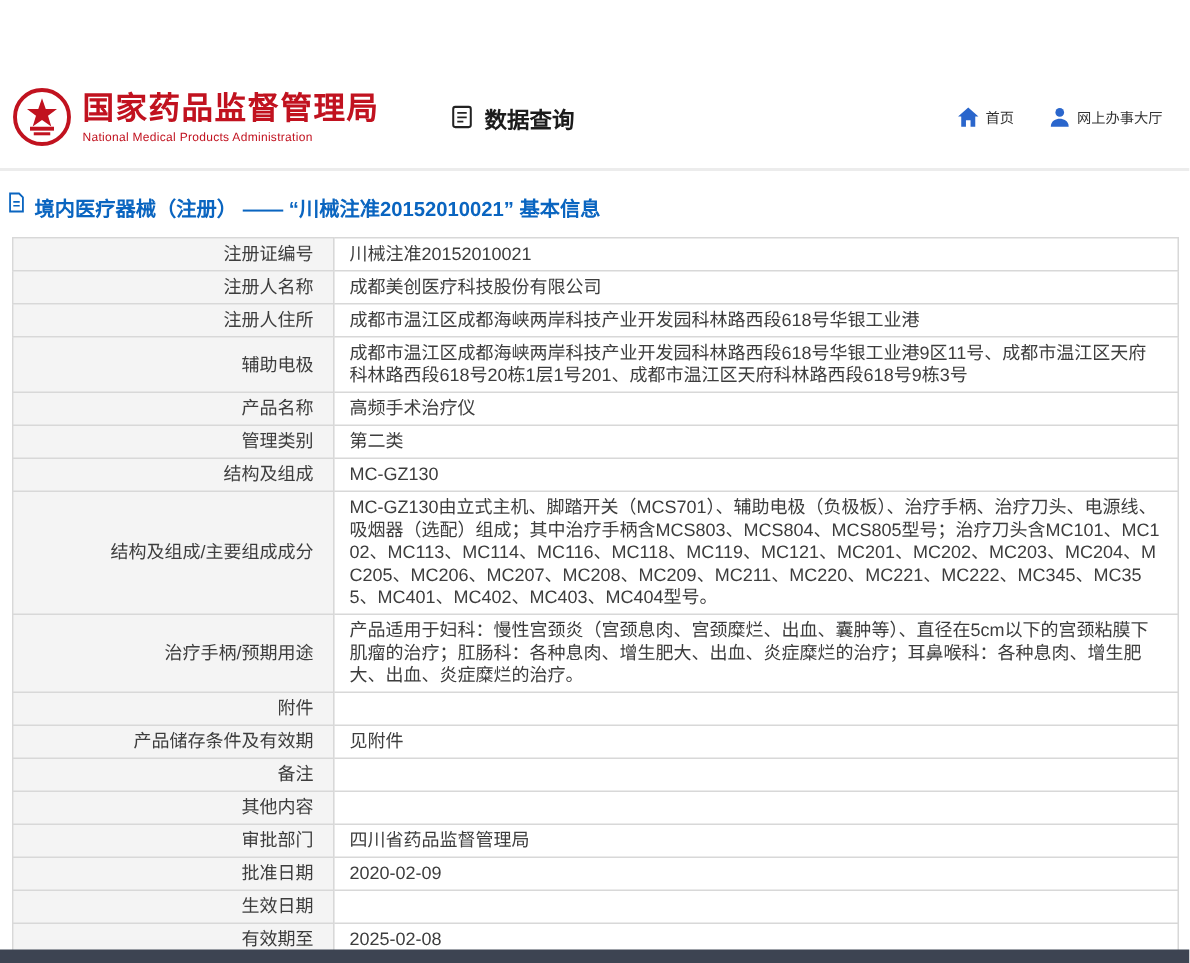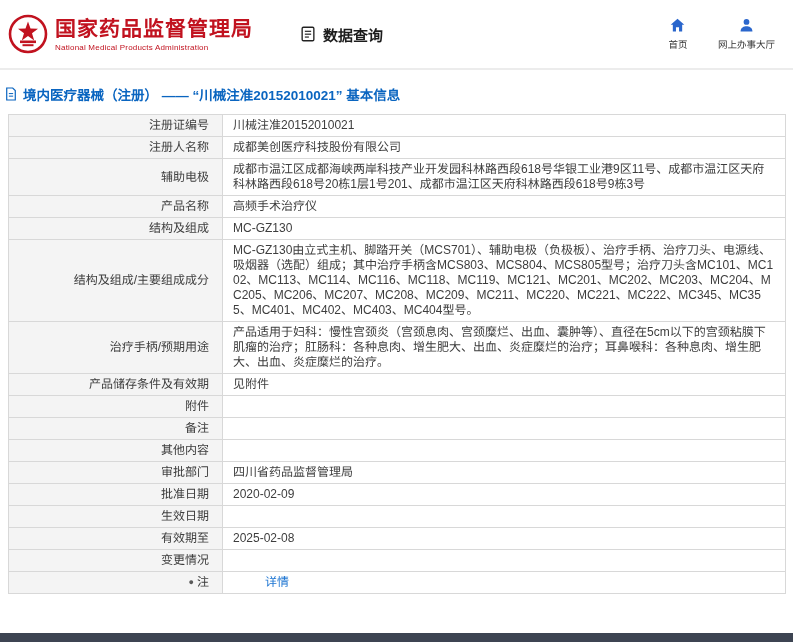--- a/index.html
+++ b/index.html
@@ -8,41 +8,42 @@
     font-family:"Liberation Sans","DejaVu Sans",sans-serif;
     background:#fff; color:#3d3d3d; overflow:hidden; position:relative;
   }
 
   
   .header {
     display:flex; align-items:center;
     height:70px; padding:0 14px 0 8px;
     border-bottom:2px solid #ececec;
     background:#fff;
+    margin-top:44px;
   }
   .logo-group { display:flex; align-items:center; gap:7px; }
   .emblem { width:40px; height:40px; flex:0 0 auto; }
   .agency-cn {
     color:var(--brand-red); font-size:21px; font-weight:bold; letter-spacing:1px; line-height:24px;
   }
   .agency-en { color:var(--brand-red); font-size:8px; margin-top:2px; letter-spacing:0.2px; }
   .section-title {
     display:flex; align-items:center; gap:6px;
     margin-left:46px; font-size:15px; font-weight:bold; color:#1c1c1c; cursor:pointer;
   }
   .header-spacer { flex:1; }
   .top-nav { display:flex; align-items:flex-start; gap:14px; }
   .nav-item {
-    display:flex; flex-direction:column; align-items:center; gap:3px;
+    display:flex; flex-direction:row; align-items:center; gap:3px;
     font-size:9.5px; color:#333; cursor:pointer; min-width:44px; padding:2px 4px;
   }
 
   
   .breadcrumb {
-    display:flex; align-items:center; gap:6px;
+    display:flex; gap:6px;
     padding:14px 0 10px 5px; background:#fff;
   }
   .breadcrumb-title { color:var(--title-blue); font-size:13.5px; font-weight:bold; }
 
   
   .info-table {
     width:778px; margin-left:8px; border-collapse:collapse; table-layout:fixed;
   }
   .info-table th, .info-table td {
     border:1px solid var(--border); font-size:12px; line-height:15px;
@@ -139,58 +140,66 @@
   <tr>
     <th><span class="lbl">注册证编号</span></th>
     <td>川械注准20152010021</td>
   </tr>
 
   <tr>
     <th><span class="lbl">注册人名称</span></th>
     <td>成都美创医疗科技股份有限公司</td>
   </tr>
 
+  <tr>
+    <th><span class="lbl">注册人住所</span></th>
+    <td>成都市温江区成都海峡两岸科技产业开发园科林路西段618号华银工业港</td>
+  </tr>
 
   <tr>
     <th><span class="lbl">辅助电极</span></th>
     <td>成都市温江区成都海峡两岸科技产业开发园科林路西段618号华银工业港9区11号、成都市温江区天府科林路西段618号20栋1层1号201、成都市温江区天府科林路西段618号9栋3号</td>
   </tr>
 
   <tr>
     <th><span class="lbl">产品名称</span></th>
     <td>高频手术治疗仪</td>
   </tr>
 
+  <tr>
+    <th><span class="lbl">管理类别</span></th>
+    <td>第二类</td>
+  </tr>
 
   <tr>
     <th><span class="lbl">结构及组成</span></th>
     <td>MC-GZ130</td>
   </tr>
 
   <tr>
     <th><span class="lbl">结构及组成/主要组成成分</span></th>
     <td>MC-GZ130由立式主机、脚踏开关（MCS701）、辅助电极（负极板）、治疗手柄、治疗刀头、电源线、吸烟器（选配）组成；其中治疗手柄含MCS803、MCS804、MCS805型号；治疗刀头含MC101、MC102、MC113、MC114、MC116、MC118、MC119、MC121、MC201、MC202、MC203、MC204、MC205、MC206、MC207、MC208、MC209、MC211、MC220、MC221、MC222、MC345、MC355、MC401、MC402、MC403、MC404型号。</td>
   </tr>
 
   <tr>
     <th><span class="lbl">治疗手柄/预期用途</span></th>
     <td>产品适用于妇科：慢性宫颈炎（宫颈息肉、宫颈糜烂、出血、囊肿等）、直径在5cm以下的宫颈粘膜下肌瘤的治疗；肛肠科：各种息肉、增生肥大、出血、炎症糜烂的治疗；耳鼻喉科：各种息肉、增生肥大、出血、炎症糜烂的治疗。</td>
   </tr>
 
   <tr>
+    <th><span class="lbl">附件</span></th>
+    <td></td>
+  </tr>
+
+  <tr>
     <th><span class="lbl">产品储存条件及有效期</span></th>
     <td>见附件</td>
   </tr>
 
   <tr>
-    <th><span class="lbl">附件</span></th>
-    <td></td>
-  </tr>
-
-  <tr>
     <th><span class="lbl">备注</span></th>
     <td></td>
   </tr>
 
   <tr>
     <th><span class="lbl">其他内容</span></th>
     <td></td>
   </tr>
 
   <tr>

